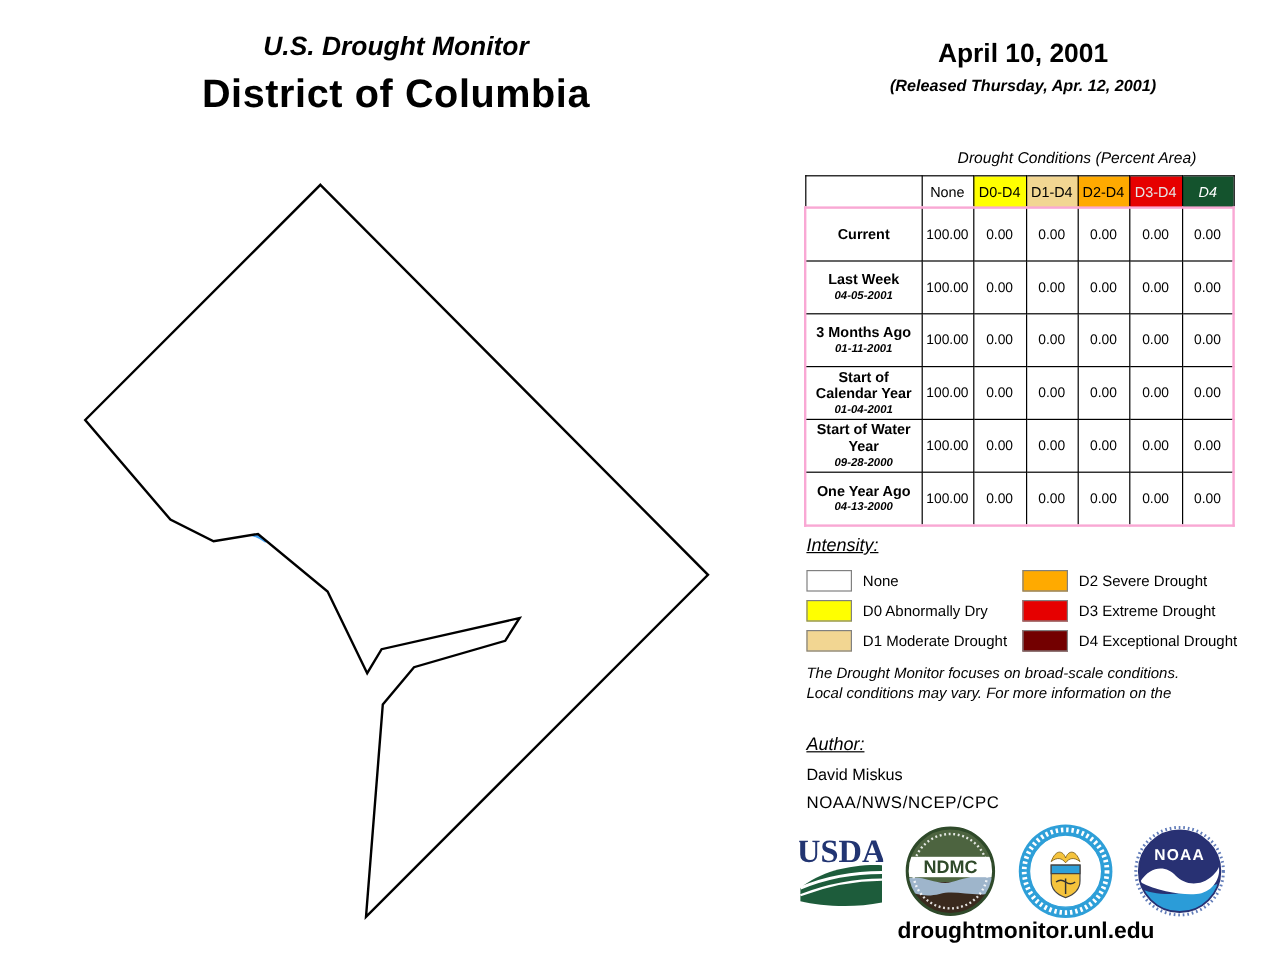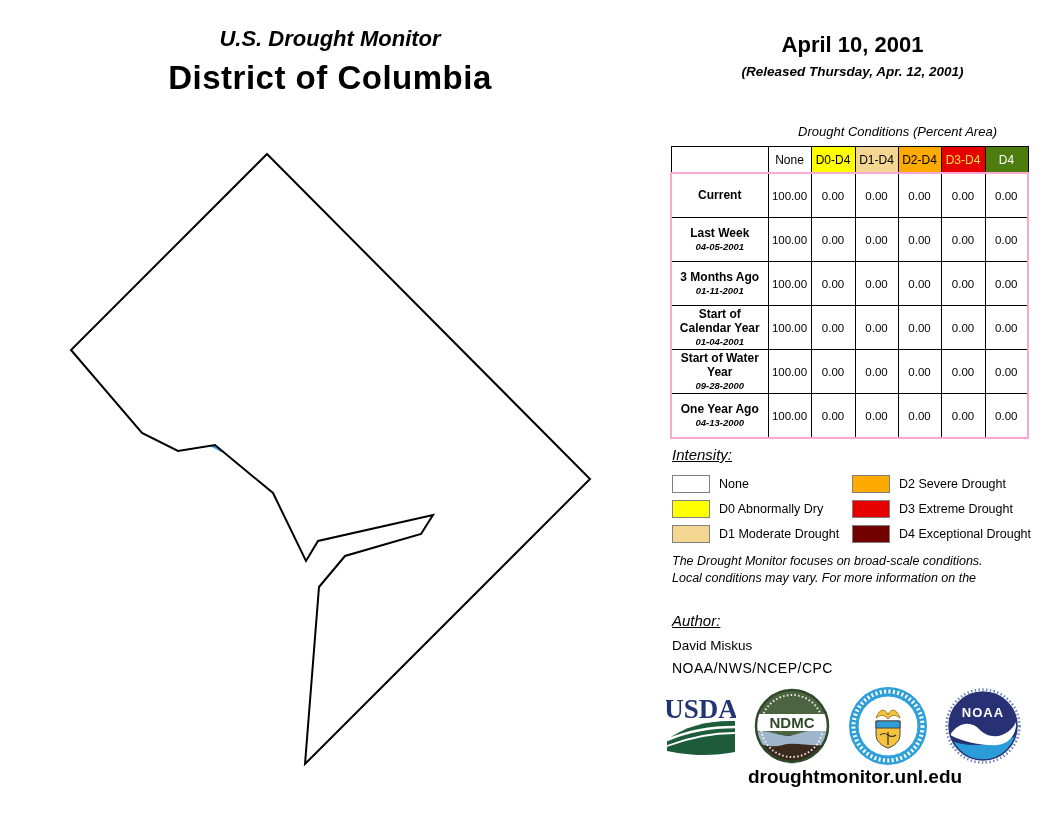--- a/index.html
+++ b/index.html
@@ -26,22 +26,22 @@
   table.dm th,table.dm td{border:1px solid #000;text-align:center;vertical-align:middle;
                padding:0;font-size:11.5px;}
   table.dm thead th{height:25px;font-size:12px;font-weight:normal;}
   table.dm tbody td{height:43px;}
   table.dm tbody{border:2px solid #f9a8d4;}
   th.corner{border:none;background:#fff;}
   .h-none{background:#ffffff;}
   .h-d0{background:#FFFF00;}
   .h-d1{background:#F2D692;}
   .h-d2{background:#FFAA00;}
-  .h-d3{background:#E60000;color:#fde047;}
-  .h-d4{background:#4d7c0f;color:#fff;}
+  .h-d3{background:#E60000;color:#e5e5e5;}
+  .h-d4{background:#14532d;color:#fff;font-style:italic;}
   td.rl{border-right:2px solid #000;}
   .rl-main{font-weight:bold;font-size:12px;line-height:1.12;max-width:92px;margin:0 auto;}
   .rl-sub{font-weight:bold;font-size:9.5px;font-style:italic;margin-top:1px;}
 
   
   .legend{position:absolute;left:672px;top:446px;width:376px;}
   .legend-heading{font-size:15px;font-style:italic;text-decoration:underline;margin-bottom:12px;}
   .legend-cols{display:flex;}
   .legend-col{display:flex;flex-direction:column;}
   .legend-col.left{width:180px;}

